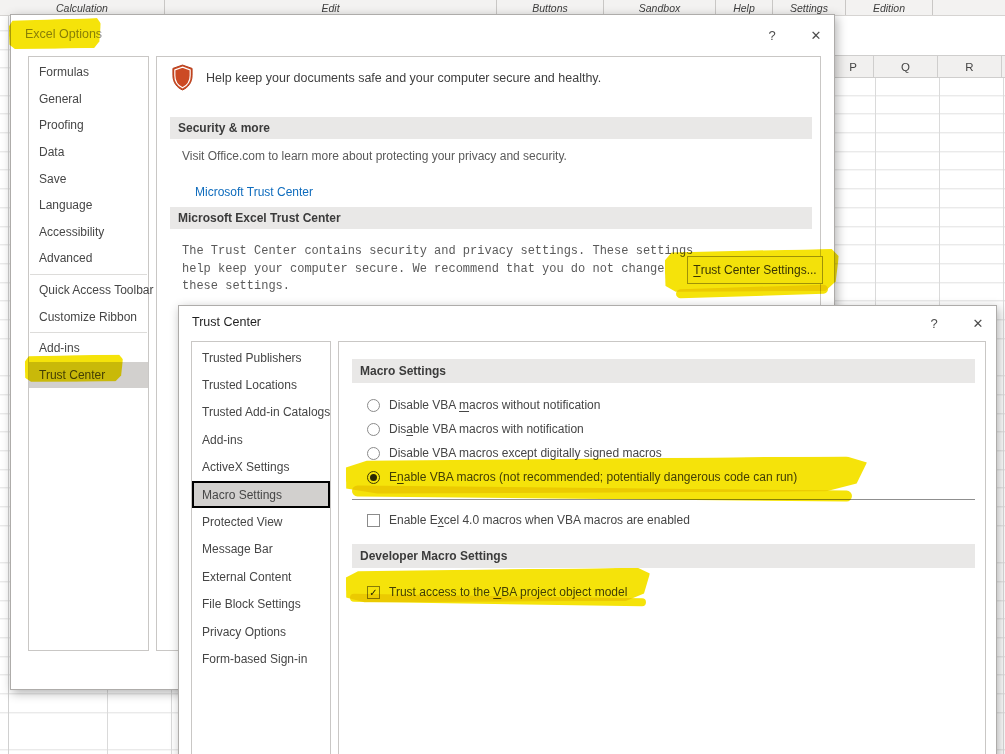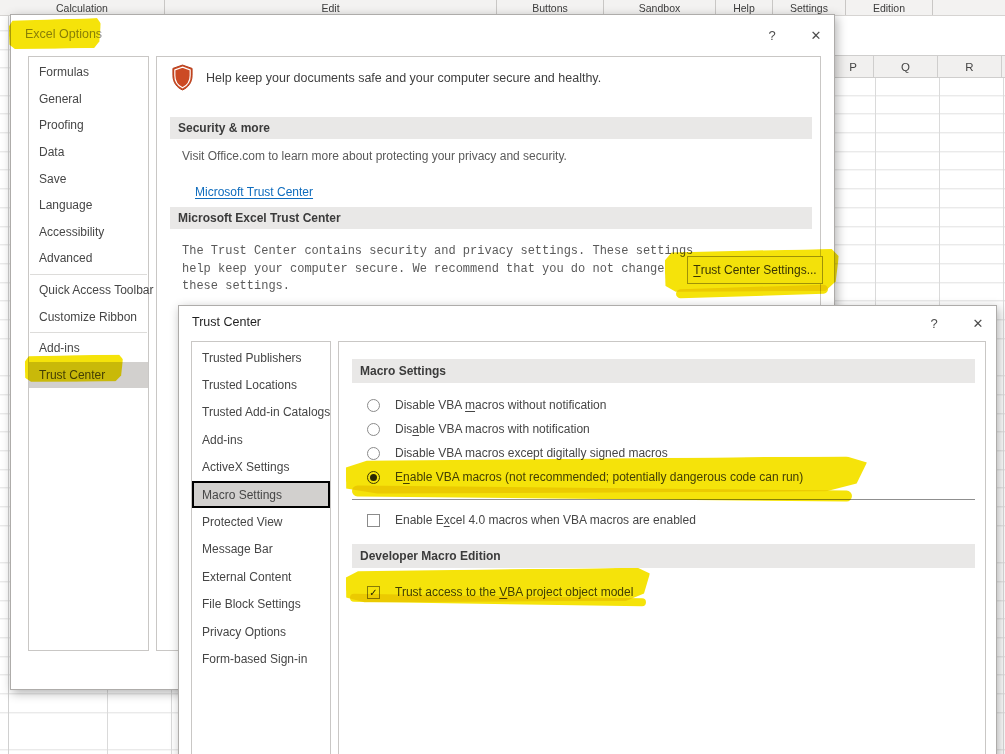--- a/index.html
+++ b/index.html
@@ -3,21 +3,21 @@
 <meta charset="utf-8">
 <style>
   html,body{margin:0;padding:0;background:#fff;}
   .page{position:relative;width:1005px;height:754px;overflow:hidden;background:#fff;
         font-family:"Liberation Sans","DejaVu Sans",sans-serif;-webkit-font-smoothing:antialiased;}
 
   
   #ribbon{position:absolute;left:0;top:0;width:1005px;height:16px;background:#f3f2f1;
           border-bottom:1px solid #d6d4d2;display:flex;box-sizing:border-box;z-index:1;}
   .ribbon-tab{height:100%;display:flex;align-items:center;justify-content:center;
-          font-size:10.5px;color:#3c3c3c;border-right:1px solid #c9c7c5;box-sizing:border-box;}
+          font-size:10.5px;color:#3c3c3c;border-right:1px solid #c9c7c5;box-sizing:border-box;font-style:italic;}
   .ribbon-tab:nth-child(1){width:165px}.ribbon-tab:nth-child(2){width:332px}
   .ribbon-tab:nth-child(3){width:107px}.ribbon-tab:nth-child(4){width:112px}
   .ribbon-tab:nth-child(5){width:57px}.ribbon-tab:nth-child(6){width:73px}
   .ribbon-tab:nth-child(7){width:87px}.ribbon-tab:nth-child(8){flex:1;border-right:none}
 
   
   #grid{position:absolute;left:0;top:16px;right:0;bottom:0;background:#fff;
     background-image:
       repeating-linear-gradient(to right,transparent 0 63px,#dadada 63px 64px),
       repeating-linear-gradient(to bottom,transparent 0 17.7px,#e1e1e1 17.7px 18.7px);
@@ -53,35 +53,35 @@
   #eo-main{position:absolute;left:145px;top:41px;width:665px;height:595px;
            border:1px solid #c9c7c5;box-sizing:border-box;background:#fff;}
   #eo-intro{position:absolute;left:14px;top:7px;display:flex;align-items:center;gap:12px;
             font-size:12.5px;color:#3f3f3f;white-space:nowrap;}
   .sec-bar{position:absolute;height:22px;background:#e9e8e7;color:#3b3b3b;font-weight:bold;
            font-size:12px;display:flex;align-items:center;padding-left:8px;box-sizing:border-box;white-space:nowrap;}
   #eo-bar1{left:13px;right:8px;top:60px}
   #eo-bar2{left:13px;right:8px;top:150px}
   #eo-text1{position:absolute;left:25px;top:92px;font-size:12px;color:#5a5a5a;white-space:nowrap;}
   #eo-link{position:absolute;left:38px;top:128px;font-size:12px;color:#0f6cbd;
-           text-decoration:underline;text-underline-offset:2px;white-space:nowrap;cursor:pointer;}
+           text-underline-offset:2px;white-space:nowrap;cursor:pointer;}
   #eo-para{position:absolute;left:25px;top:186px;width:520px;font-size:12px;color:#5a5a5a;line-height:17.5px;font-family:Liberation Mono, monospace;}
   #tcs-button{position:absolute;left:530px;top:199px;width:136px;height:28px;background:#fdfdfd;
            border:1px solid #a6a4a2;font-size:12px;color:#3b3b3b;display:flex;align-items:center;
            justify-content:center;box-sizing:border-box;white-space:nowrap;cursor:pointer;}
 
   #tc-nav{left:12px;top:35px;width:140px;height:432px;}
   .tc-item{height:27.4px;display:flex;align-items:center;padding-left:10px;
            font-size:12px;color:#464646;box-sizing:border-box;white-space:nowrap;}
   .tc-item.selected{background:#d2d0ce;border:2px solid #000;padding-left:8px;}
   #tc-main{position:absolute;left:159px;top:35px;width:648px;height:433px;
            border:1px solid #c9c7c5;box-sizing:border-box;background:#fff;}
   #tc-bar1{left:13px;width:623px;top:17px;height:24px;}
   #tc-bar2{left:13px;width:623px;top:202px;height:24px;}
-  .opt-row{position:absolute;left:28px;height:24px;display:flex;align-items:center;gap:15px;
+  .opt-row{position:absolute;left:28px;height:24px;display:flex;align-items:center;gap:9px;
            font-size:12px;color:#464646;white-space:nowrap;}
   #opt0{top:51px}#opt1{top:75px}#opt2{top:99px}#opt3{top:123px}
   #cb1-row{top:166px}#cb2-row{top:238px}
   .radio{width:13px;height:13px;border:1px solid #8b8b8b;border-radius:50%;
          box-sizing:border-box;background:#fff;flex:none;position:relative;}
   .radio.checked{border-color:#3f3f3f;}
   .radio.checked::after{content:"";position:absolute;left:2px;top:2px;width:7px;height:7px;
          border-radius:50%;background:#2b2b2b;}
   .cb{width:13px;height:13px;border:1px solid #8b8b8b;box-sizing:border-box;background:#fff;flex:none;
       display:flex;align-items:center;justify-content:center;font-size:10px;color:#1f1f1f;font-weight:bold;}
@@ -214,21 +214,21 @@
         <span><span>E</span><span class="u">n</span><span>able VBA macros (not recommended; potentially dangerous code can run)</span></span>
       </div>
 
       <div id="tc-divider"></div>
 
       <div id="cb1-row" class="opt-row">
         <span class="cb"></span>
         <span><span>Enable E</span><span class="u">x</span><span>cel 4.0 macros when VBA macros are enabled</span></span>
       </div>
 
-      <div id="tc-bar2" class="sec-bar">Developer Macro Edition</div>
+      <div id="tc-bar2" class="sec-bar">Developer Macro Settings</div>
 
       <div id="cb2-row" class="opt-row">
         <span class="cb">✓</span>
         <span><span>Trust access to the </span><span class="u">V</span><span>BA project object model</span></span>
       </div>
     </div>
   </div>
 
   <div id="hl-opt" class="hl marker z21"></div>
   <div id="hl-opt-tail" class="hl z21"></div>

